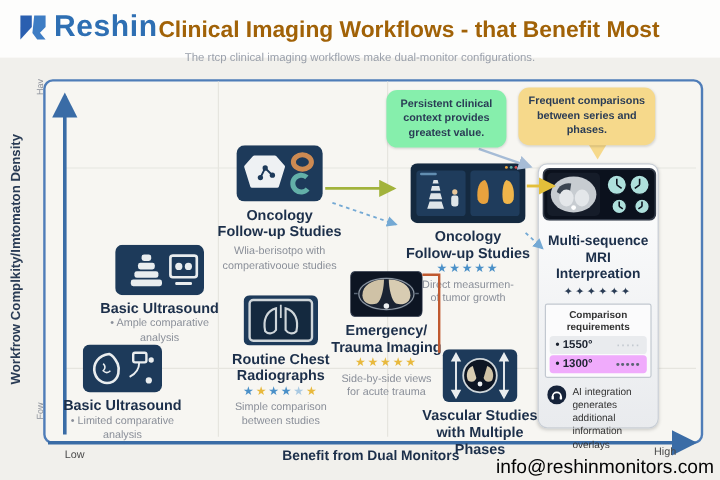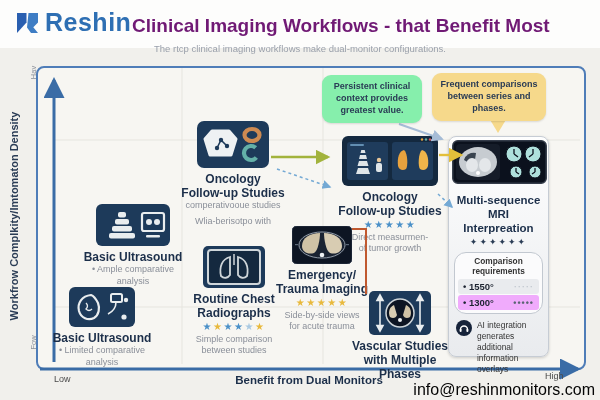--- a/index.html
+++ b/index.html
@@ -2,21 +2,21 @@
 <html><head>
 <meta charset="utf-8">
 <style>
   html,body{margin:0;padding:0;}
   body{width:600px;height:400px;position:relative;overflow:hidden;
        font-family:"Liberation Sans",sans-serif;background:#f1f0ec;}
   
   .header{position:absolute;left:0;top:0;right:0;height:48px;background:#fdfdfc;z-index:1;}
   .logo{position:absolute;left:14px;top:8px;display:flex;align-items:center;gap:5px;}
   .brand{font-size:25px;font-weight:700;color:#2e6fb3;letter-spacing:.5px;}
-  .title{position:absolute;left:132px;top:15px;font-size:19px;font-weight:700;color:#701a75;}
+  .title{position:absolute;left:132px;top:15px;font-size:19px;font-weight:700;color:#a16207;}
   .subtitle{position:absolute;left:0;right:0;top:43px;text-align:center;font-size:9.5px;color:#9aa0ab;}
   
   .chart{position:absolute;left:36px;top:66px;width:546px;height:300px;border:2px solid #4f7db8;
          border-radius:8px;background:#f7f6f2;z-index:1;}
   svg.layer{position:absolute;left:0;top:0;pointer-events:none;}
   #axes-layer{z-index:2;}
   #arrow-layer{z-index:5;}
   
   .ylab{position:absolute;left:-136px;top:210px;width:300px;text-align:center;
         transform:rotate(-90deg);font-size:11px;font-weight:700;color:#2a3c55;z-index:2;}
@@ -39,21 +39,21 @@
   .bubble.gray{left:322px;top:75px;width:86px;background:#86efac;}
   .bubble.yellow{left:432px;top:73px;width:100px;background:#f6d98b;}
   
   .panel{position:absolute;left:448px;top:136px;width:101px;height:221px;z-index:3;
          background:linear-gradient(180deg,#fefefe,#e9ebee);border:1px solid #c6ccd4;border-radius:8px;
          box-shadow:0 1px 3px rgba(0,0,0,.18);padding:3px;box-sizing:border-box;text-align:center;}
   .panel .pt{font-size:11.5px;font-weight:700;color:#1c2f4a;line-height:1.2;}
   .panel .pt1{margin-top:6px;}
   .panel .pstars{font-size:9px;letter-spacing:2px;margin-top:2px;}
   .panel .pn{font-size:8.8px;color:#5b6270;line-height:1.25;margin-top:3px;}
-  .cmpbox{margin:5px 2px 0 2px;padding:3px;background:#fbfbfc;border:1px solid #c2c8d0;border-radius:12px;text-align:center;}
+  .cmpbox{margin:5px 2px 0 2px;padding:3px;background:#fbfbfc;border:1px solid #c2c8d0;border-radius:2px;text-align:center;}
   .cmpbox .bt{font-size:8.3px;font-weight:700;color:#333;margin-bottom:3px;}
   .cmprow{display:flex;justify-content:space-between;align-items:center;border-radius:3px;
           padding:2px 5px;margin-top:1px;font-size:9.5px;font-weight:700;color:#1c2330;}
   .cmprow.r1{background:#e9ebee;}
   .cmprow.r2{background:#f0abfc;}
   .dots1{color:#c3c9d0;font-size:9px;letter-spacing:1px;}
   .dots2{color:#5a6472;font-size:9px;letter-spacing:1px;}
   .airow{display:flex;gap:5px;margin:6px 2px 0 4px;text-align:left;align-items:flex-start;}
   .airow .atext{font-size:8.4px;color:#333;line-height:1.3;}
 </style>
@@ -104,22 +104,22 @@
     <path d="M15 10 h17 l7 8 -5 16 h-21 l-5 -16 z" fill="#eef1f3" stroke="#eef1f3" stroke-width="3" stroke-linejoin="round"></path>
     <path d="M20 27 L24 19 L30 25" stroke="#1d3a5a" stroke-width="1.6" fill="none"></path>
     <circle cx="20" cy="27" r="2.2" fill="#1d3a5a"></circle>
       <circle cx="24" cy="19" r="2.2" fill="#1d3a5a"></circle>
       <circle cx="30" cy="25" r="2.2" fill="#1d3a5a"></circle>
     <ellipse cx="55" cy="14" rx="7.5" ry="6" fill="none" stroke="#cd8a52" stroke-width="4.2"></ellipse>
     <circle cx="54" cy="32" r="7" fill="none" stroke="#63b0a8" stroke-width="4.2" stroke-dasharray="33 11" transform="rotate(40 54 32)"></circle>
   </svg>
   <div class="t">Oncology</div>
   <div class="t">Follow-up Studies</div>
+  <div class="n" style="margin-top:4px;">Wlia-berisotpo with</div>
   <div class="n">comperativooue studies</div>
-  <div class="n" style="margin-top:4px;">Wlia-berisotpo with</div>
 </div>
 
 <div class="card" style="left:335px;top:136px;width:110px;">
   <svg width="96" height="50" viewBox="0 0 96 50">
     <rect width="96" height="50" rx="6" fill="#14293f"></rect>
     <rect x="5" y="6" width="41" height="38" rx="3" fill="#1f3c5c"></rect>
     <rect x="50" y="6" width="41" height="38" rx="3" fill="#1f3c5c"></rect>
     <rect x="8" y="8" width="14" height="2" rx="1" fill="#7fb0d6" opacity="0.7"></rect>
     <circle cx="80" cy="3.5" r="1.2" fill="#e8a23e"></circle>
       <circle cx="84" cy="3.5" r="1.2" fill="#63b0a8"></circle>

